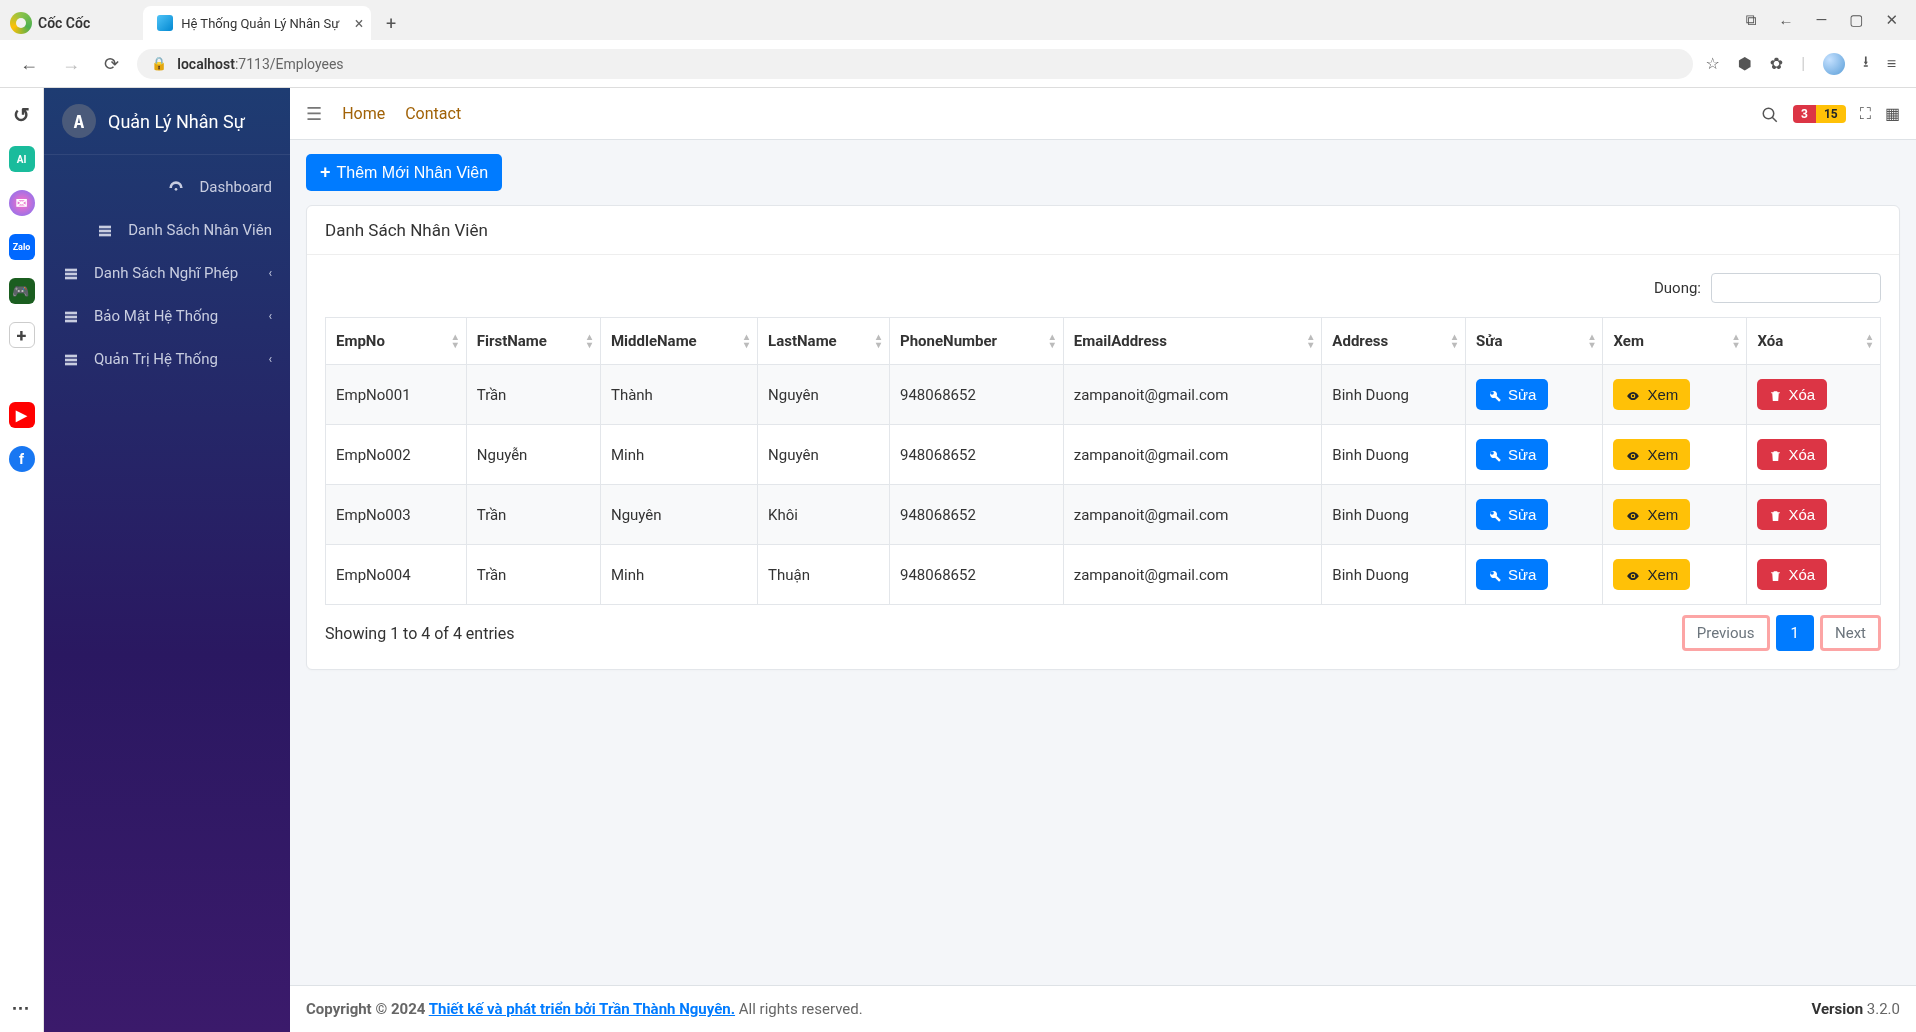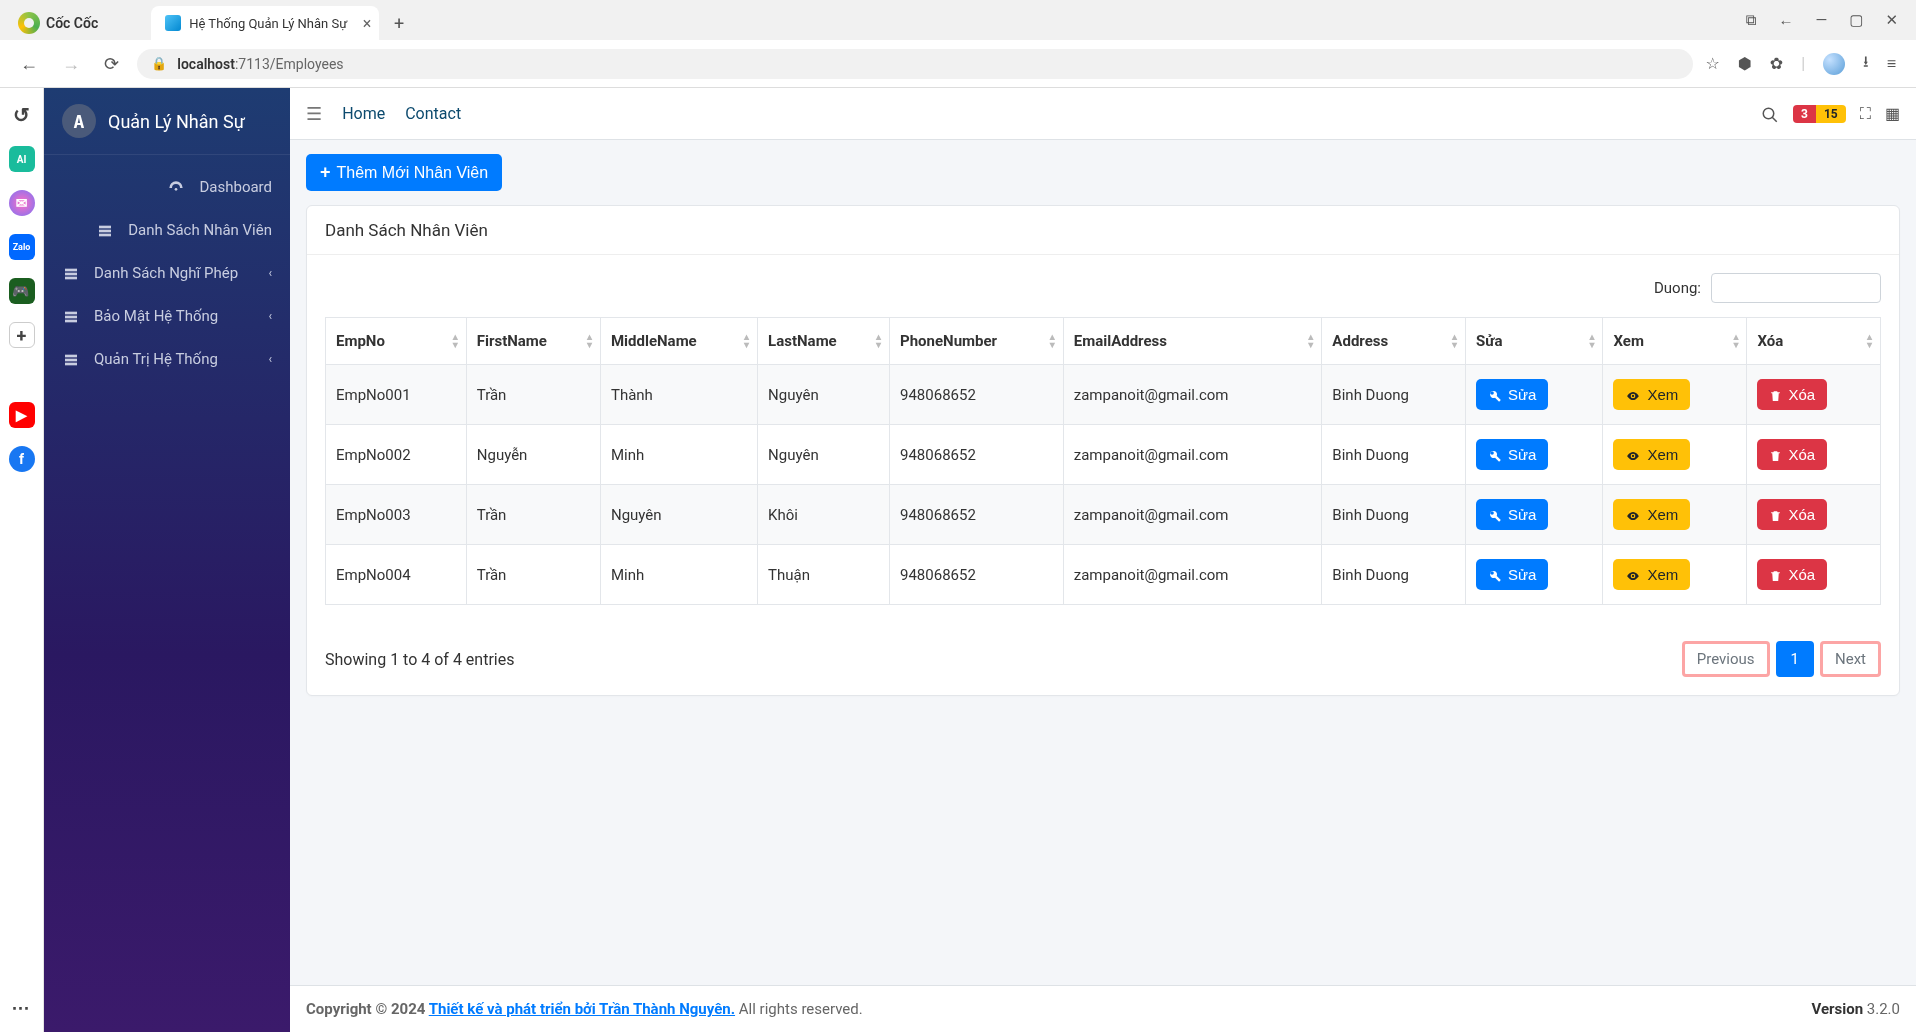--- a/index.html
+++ b/index.html
@@ -1,18 +1,18 @@
 <!DOCTYPE html>
 <html><head>
 <meta charset="utf-8">
 <style>
 * { box-sizing: border-box; margin: 0; padding: 0; }
 body { font-family: -apple-system, "Segoe UI", Roboto, "Helvetica Neue", Arial, sans-serif; font-size: 14px; color: #333; background: #f4f6f9; overflow: hidden; }
 .browser-chrome { background: #f1f1f1; height: 88px; display: flex; flex-direction: column; border-bottom: 1px solid #ddd; }
-.tab-bar { height: 40px; display: flex; align-items: flex-end; padding-left: 8px; gap: 6px; }
+.tab-bar { height: 40px; display: flex; align-items: flex-end; gap: 6px; }
 .coccoc-logo { display: flex; align-items: center; gap: 6px; padding: 6px 10px; font-weight: 600; color: #333; font-size: 14px; }
 .coccoc-icon { width: 22px; height: 22px; border-radius: 50%; background: conic-gradient(#8bc34a, #4caf50, #ffc107, #8bc34a); position: relative; }
 .coccoc-icon::after { content: ""; position: absolute; inset: 6px; background: #f1f1f1; border-radius: 50%; }
 .tab { background: #fff; border-radius: 8px 8px 0 0; padding: 8px 32px 8px 14px; display: flex; align-items: center; gap: 8px; font-size: 13px; position: relative; height: 34px; min-width: 220px; margin-left: 37px; }
 .tab-icon { width: 16px; height: 16px; background: linear-gradient(135deg,#4fc3f7,#0288d1); border-radius: 3px; }
 .tab-close { position: absolute; right: 8px; top: 50%; transform: translateY(-50%); font-size: 16px; color: #666; cursor: pointer; }
 .new-tab { width: 28px; height: 28px; display: flex; align-items: center; justify-content: center; font-size: 18px; color: #555; margin-bottom: 3px; cursor: pointer; }
 .win-controls { margin-left: auto; display: flex; align-items: center; gap: 22px; padding-right: 18px; height: 40px; }
 .win-controls span { font-size: 15px; color: #555; cursor: pointer; }
 .addr-bar { height: 48px; display: flex; align-items: center; padding: 0 14px; gap: 12px; background: #fff; }
@@ -41,21 +41,21 @@
 .sidebar { width: 246px; background: linear-gradient(180deg, #1e3c72 0%, #2a1861 60%, #3b1a6b 100%); color: #cfd4e1; display: flex; flex-direction: column; }
 .brand { display: flex; align-items: center; gap: 12px; padding: 16px 18px; color: #fff; font-size: 18px; font-weight: 400; border-bottom: 1px solid rgba(255,255,255,0.08); }
 .brand-icon { width: 34px; height: 34px; border-radius: 50%; background: #4a5a7a; display: flex; align-items: center; justify-content: center; font-family: monospace; font-weight: bold; font-size: 18px; color: #fff; }
 .nav { padding: 10px 0; }
 .nav-item { display: flex; align-items: center; gap: 14px; padding: 12px 18px; font-size: 15px; color: #c8cde0; cursor: pointer; position: relative; justify-content: flex-end; }
 .nav-icon { width: 18px; text-align: center; font-size: 16px; }
 .nav-chev { margin-left: auto; font-size: 12px; }
 .main { flex: 1; display: flex; flex-direction: column; background: #f4f6f9; overflow: hidden; }
 .topbar { height: 52px; background: #fff; border-bottom: 1px solid #dee2e6; display: flex; align-items: center; padding: 0 16px; gap: 20px; }
 .ham { font-size: 18px; color: #777; cursor: pointer; }
-.topnav-link { font-size: 16px; color: #0c4a6e; cursor: pointer; }
+.topnav-link { font-size: 16px; color: #a16207; cursor: pointer; }
 .topbar-right { margin-left: auto; display: flex; align-items: center; gap: 14px; }
 .search-icn { font-size: 18px; color: #555; cursor: pointer; }
 .badge-group { display: flex; }
 .badge { padding: 2px 8px; font-size: 12px; font-weight: 700; color: #fff; }
 .badge.red { background: #dc3545; border-radius: 4px 0 0 4px; }
 .badge.yel { background: #ffc107; color: #212529; border-radius: 0 4px 4px 0; }
 .tool-icn { font-size: 16px; color: #555; cursor: pointer; }
 .content { padding: 14px 16px; overflow: auto; flex: 1; }
 .btn { display: inline-flex; align-items: center; gap: 6px; padding: 8px 14px; border-radius: 5px; font-size: 16px; font-weight: 400; cursor: pointer; border: none; color: #fff; }
 .btn-primary { background: #007bff; }
@@ -66,21 +66,21 @@
 .search-row input { border: 1px solid #ced4da; border-radius: 4px; padding: 6px 10px; font-size: 14px; width: 170px; }
 table { width: 100%; border-collapse: collapse; }
 th, td { text-align: left; padding: 14px 10px; border: 1px solid #e3e6ea; font-size: 15px; }
 th { background: #fff; font-weight: 700; position: relative; cursor: pointer; }
 th .sort { position: absolute; right: 8px; top: 50%; transform: translateY(-50%); font-size: 10px; color: #bbb; line-height: 8px; }
 tbody tr:nth-child(odd) { background: #f8f9fa; }
 .action-btn { display: inline-flex; align-items: center; gap: 6px; padding: 7px 12px; border-radius: 5px; font-size: 15px; font-weight: 400; cursor: pointer; border: none; color: #fff; }
 .ab-edit { background: #007bff; }
 .ab-view { background: #ffc107; color: #212529; }
 .ab-del  { background: #dc3545; }
-.table-footer { display: flex; align-items: center; justify-content: space-between; margin-top: 36px; font-size: 16px; color: #333; }
+.table-footer { display: flex; align-items: center; justify-content: space-between; margin-top: 10px; font-size: 16px; color: #333; }
 .pager { display: flex; gap: 6px; }
 .pg { padding: 6px 12px; border: 3px solid #fca5a5; border-radius: 4px; color: #6c757d; background: #fff; cursor: pointer; font-size: 15px; }
 .pg.act { background: #007bff; color: #fff; border-color: #007bff; }
 .footer { background: #fff; border-top: 1px solid #dee2e6; padding: 14px 16px; display: flex; justify-content: space-between; font-size: 15px; color: #666; }
 .footer a { color: #007bff; font-weight: 700; text-decoration: underline; }
 .footer .ver { color: #666; text-align: center; }
 .footer .ver b { color: #333; }
 svg { vertical-align: middle; }
 </style>
 </head>

